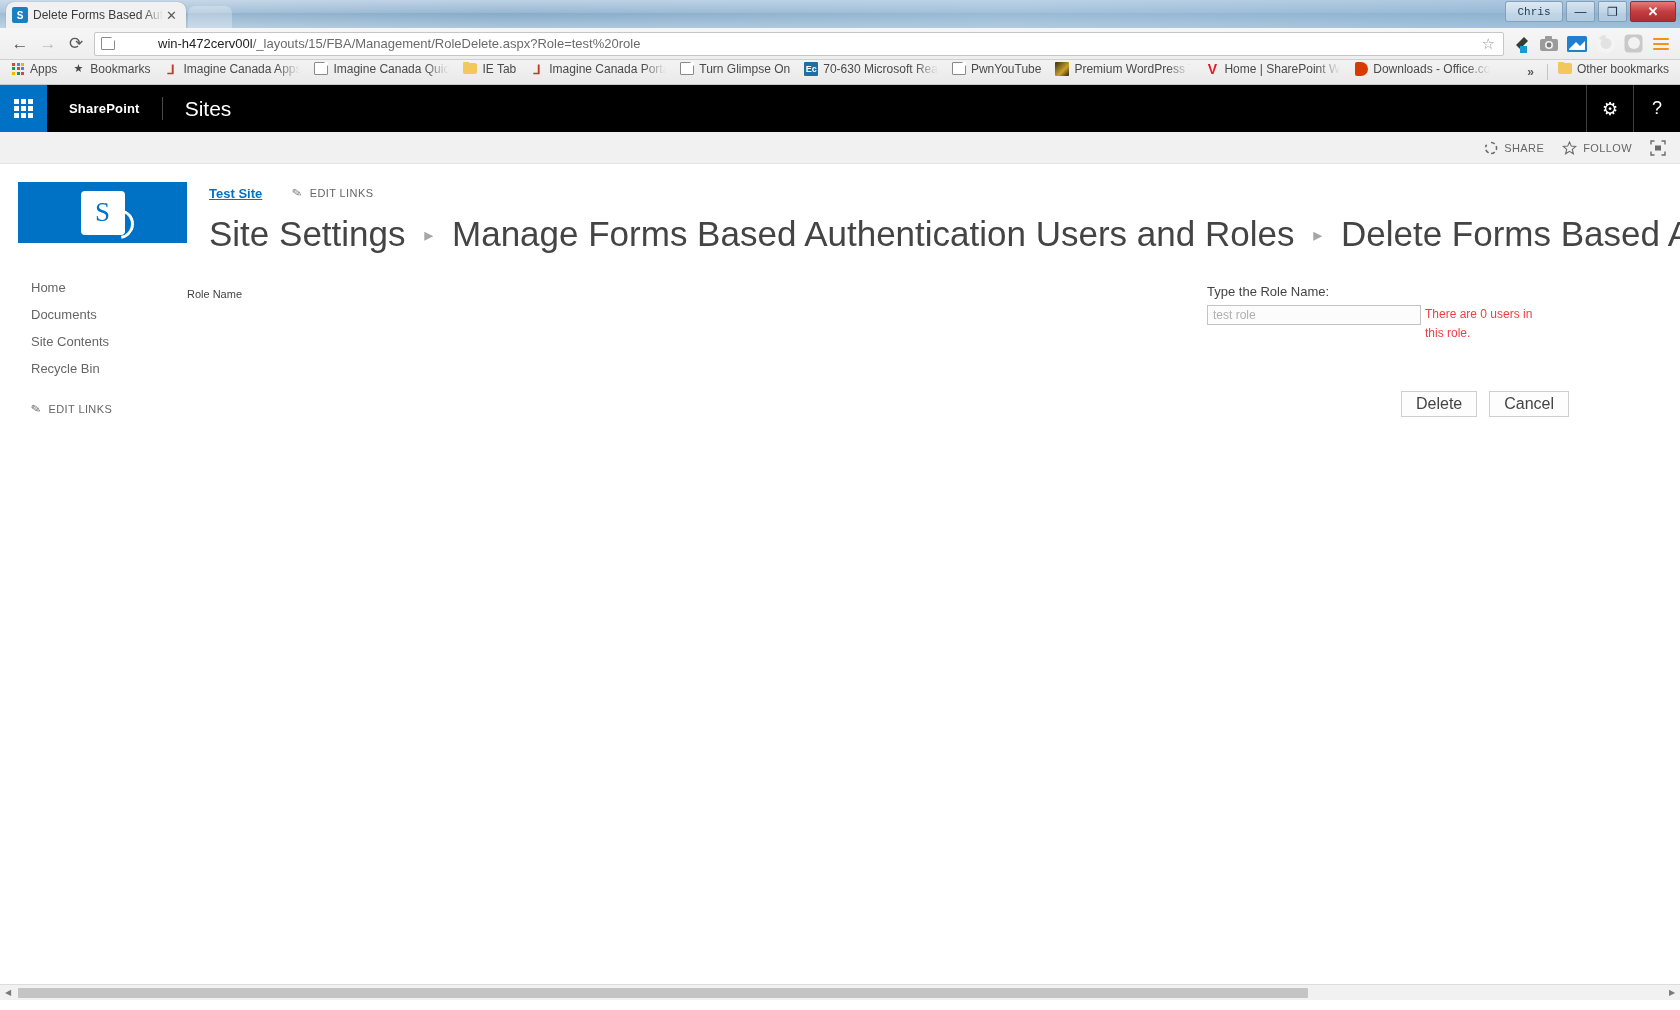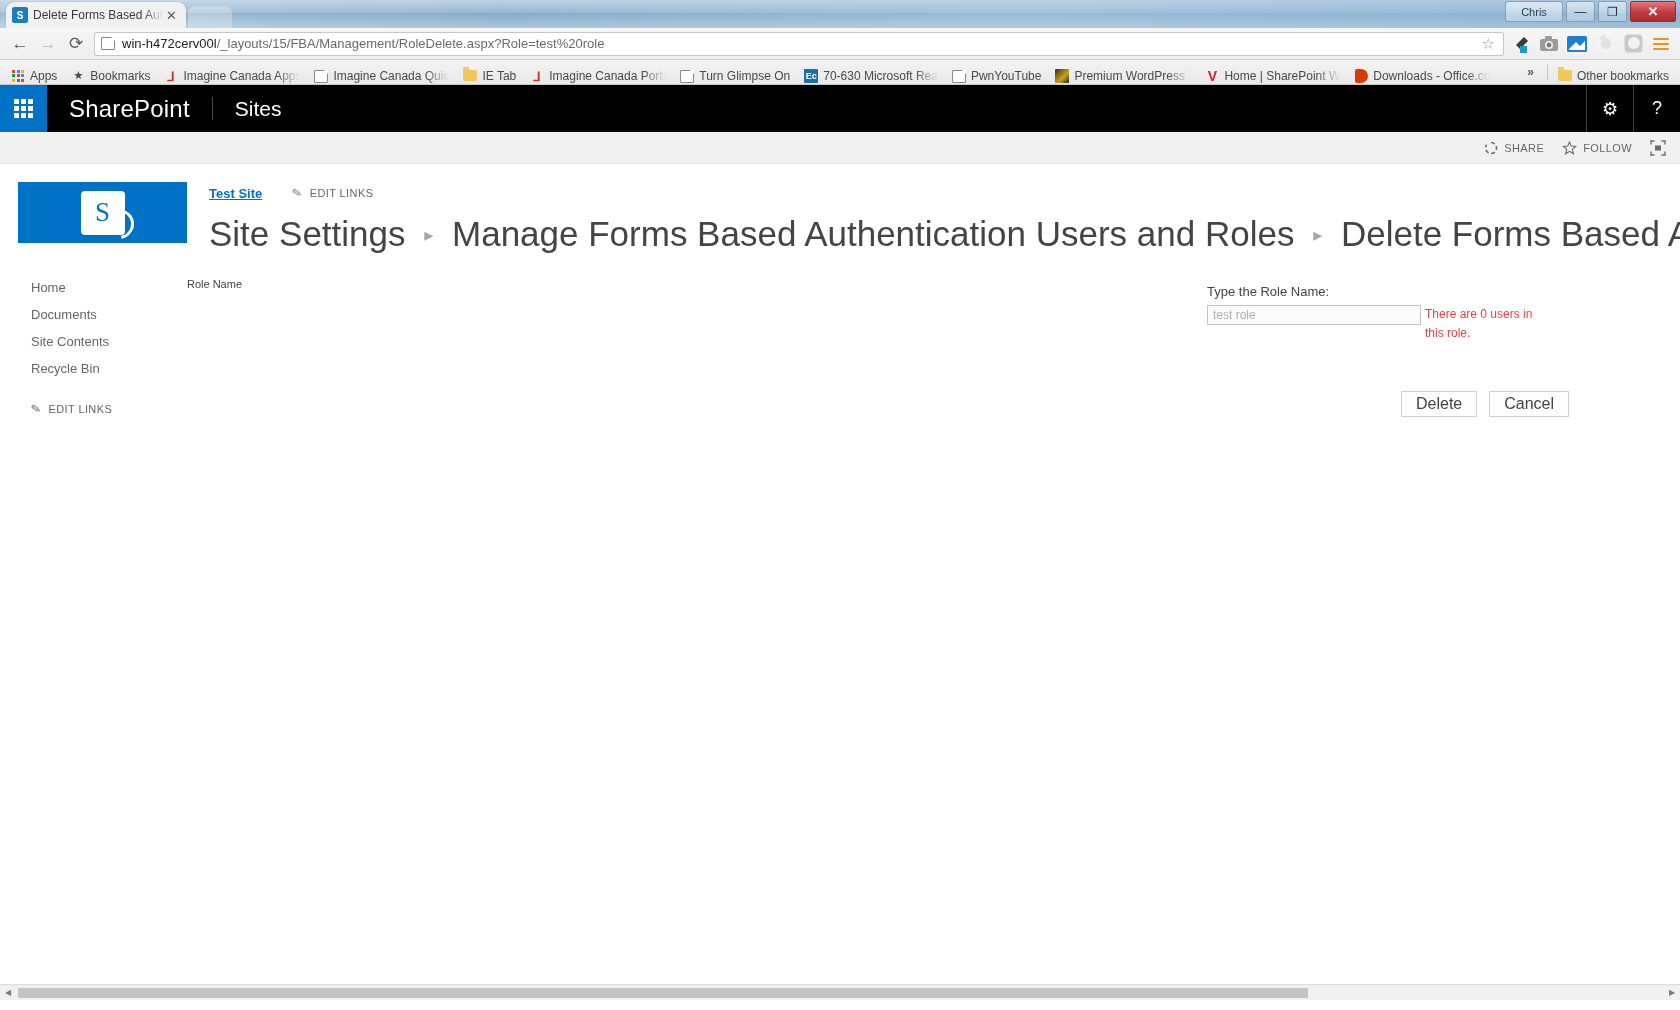--- a/index.html
+++ b/index.html
@@ -56,21 +56,21 @@
     border-radius: 7px 7px 0 0;
     background: rgba(255,255,255,0.28);
     align-self: flex-end;
   }
 
   .win-controls { position: absolute; right: 4px; top: 1px; display: flex; align-items: center; gap: 3px; }
   .win-user {
     height: 21px; min-width: 58px; padding: 0 8px;
     border: 1px solid rgba(120,150,175,0.85); border-radius: 3px;
     background: linear-gradient(to bottom, rgba(255,255,255,0.62), rgba(226,238,248,0.45));
-    font-size: 11px; color: #1d3b52; display: flex; align-items: center; justify-content: center;
+    font-size: 11px; color: #1d3b52; display: flex; align-items: center; justify-content: center; font-family: Liberation Mono, monospace;
   }
   .win-btn {
     width: 29px; height: 21px;
     border: 1px solid rgba(120,150,175,0.85); border-radius: 2px;
     background: linear-gradient(to bottom, rgba(255,255,255,0.55), rgba(214,230,244,0.4));
     display: flex; align-items: center; justify-content: center;
     font-size: 12px; color: #20384d;
   }
   .win-btn.close {
     width: 46px;
@@ -92,38 +92,38 @@
   }
   .nav-btn.disabled { color: #bdbdbd; }
   .omnibox {
     flex: 1; height: 24px; margin: 0 6px 0 4px;
     background: #fff; border: 1px solid #c6c6c6; border-radius: 2px;
     display: flex; align-items: center; padding: 0 6px;
     position: relative;
   }
   .page-icon { width: 12px; height: 14px; margin-right: 7px; flex: 0 0 12px; }
   .url { font-size: 13px; color: #222; white-space: nowrap; overflow: hidden; flex: 1; }
-  .url .host { color: #222; }
+  .url .host { color: #222; margin-left: 36px; }
   .url .path { color: #6b6b6b; }
   .star { color: #9a9a9a; font-size: 15px; padding: 0 2px; }
   .ext-icons { display: flex; align-items: center; gap: 6px; padding-right: 2px; }
   .ext-ico { width: 22px; height: 22px; display: flex; align-items: center; justify-content: center; }
   .menu-ico { width: 22px; height: 22px; display: flex; flex-direction: column; justify-content: center; gap: 3px; padding: 0 3px; }
   .menu-ico i { display: block; height: 2px; background: #f0921c; border-radius: 1px; }
 
   
   .bookmarks {
     height: 25px;
     background: linear-gradient(to bottom, #f3f3f3, #e9e9e9);
     border-bottom: 1px solid #c8c8c8;
     display: flex; align-items: center; padding: 0 4px;
     font-size: 12px; color: #4a4a4a;
     position: relative; overflow: hidden;
   }
-  .bm { display: flex; align-items: flex-end; gap: 5px; padding: 0 7px; height: 21px; white-space: nowrap; max-width: 150px; overflow: hidden; }
+  .bm { display: flex; align-items: flex-start; gap: 5px; padding: 0 7px; height: 21px; white-space: nowrap; max-width: 150px; overflow: hidden; }
   .bm-label {
     overflow: hidden; white-space: nowrap;
     -webkit-mask-image: linear-gradient(to right, #000 80%, transparent 100%);
             mask-image: linear-gradient(to right, #000 80%, transparent 100%);
   }
   .bm-label.nofade { -webkit-mask-image: none; mask-image: none; }
   .ic { width: 14px; height: 14px; flex: 0 0 14px; display: flex; align-items: center; justify-content: center; font-size: 11px; }
   .ic-apps { display: grid; grid-template-columns: repeat(3,3px); grid-template-rows: repeat(3,3px); gap: 1.5px; }
   .ic-apps s { display: block; width: 3px; height: 3px; }
   .ic-folder { width: 14px; height: 11px; background: #f2c75c; border-radius: 1px 2px 2px 2px; position: relative; }
@@ -146,21 +146,21 @@
   
   .suitebar { height: 47px; background: #000; display: flex; align-items: stretch; color: #fff; }
   .waffle {
     width: 47px; background: #0072c6;
     display: flex; align-items: center; justify-content: center;
   }
   .waffle-grid { display: grid; grid-template-columns: repeat(3, 5px); grid-template-rows: repeat(3, 5px); gap: 2px; }
   .waffle-grid s { display: block; width: 5px; height: 5px; background: #fff; }
   .suite-brand {
     display: flex; align-items: center; padding: 16px 22px;
-    font-size: 24px; font-weight: 400; letter-spacing: .2px;
+    font-size: 13px; font-weight: 700; letter-spacing: .2px;
   }
   .suite-div { width: 1px; background: #4a4a4a; margin: 12px 0; }
   .suite-site { display: flex; align-items: center; padding: 0 22px; font-size: 21px; font-weight: 300; }
   .suite-spacer { flex: 1; }
   .suite-btn {
     width: 47px; display: flex; align-items: center; justify-content: center;
     border-left: 1px solid #3c3c3c; font-size: 18px;
   }
   .suite-user {
     display: flex; align-items: center; gap: 14px;
@@ -208,21 +208,21 @@
   .crumb-sep { color: #a6a6a6; font-size: 18px; padding: 0 9px; vertical-align: 5px; }
 
   
   .body-cols { display: flex; padding-top: 18px; }
   .leftnav { width: 187px; flex: 0 0 187px; padding-left: 31px; }
   .leftnav a { display: block; color: #666; font-size: 13px; padding: 6px 0; text-decoration: none; }
   .leftnav .edit-links { margin-top: 20px; }
   .leftnav .edit-links span { color: #666; }
 
   .content { flex: 1; position: relative; min-height: 320px; }
-  .col-label { color: #444; font-size: 11px; padding-top: 4px; }
+  .col-label { color: #444; font-size: 11px; padding-top: 4px; margin-top: 10px; }
 
   .form-area {
     position: absolute; left: 1020px; top: 10px; width: 400px;
   }
   .form-label { font-size: 13px; color: #444; margin-bottom: 6px; }
   .input-row { display: flex; align-items: flex-start; }
   .role-input {
     width: 214px; height: 20px;
     border: 1px solid #c3c3c3; background: #fcfcfc;
     font-size: 12px; color: #b0b0b0; font-family: "Liberation Sans", sans-serif;

